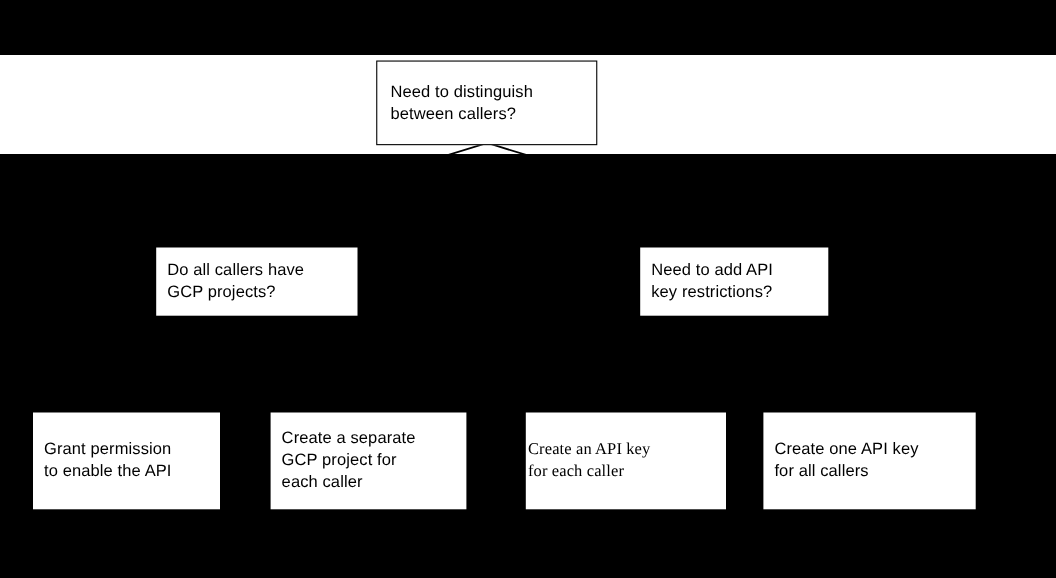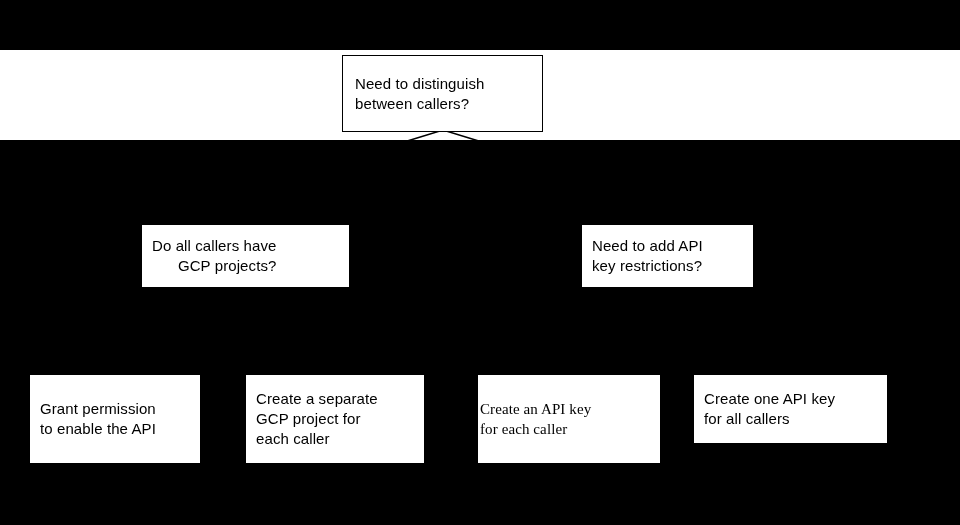--- a/index.html
+++ b/index.html
@@ -47,25 +47,24 @@
     width: 201px;
     height: 77px;
     border: 1px solid #000000;
     padding-left: 12px;
     padding-right: 24px;
   }
   
   #node-gcp-projects {
     left: 142px;
     top: 225px;
-    width: 207px;
+    width: 183px;
     height: 62px;
     padding-left: 10px;
     padding-right: 8px;
-    text-align: right;
   }
   #node-key-restrictions {
     left: 582px;
     top: 225px;
     width: 171px;
     height: 62px;
     padding-left: 10px;
     padding-right: 8px;
     align-items: center;
   }
@@ -92,21 +91,21 @@
     width: 182px;
     height: 88px;
     padding-left: 2px;
     padding-right: 8px;
     font-family: Liberation Serif, serif;
   }
   #node-key-all-callers {
     left: 694px;
     top: 375px;
     width: 193px;
-    height: 68px;
+    height: 88px;
     padding-left: 10px;
     padding-right: 8px;
   }
   
   #connectors {
     position: absolute;
     left: 0;
     top: 0;
     width: 960px;
     height: 525px;

